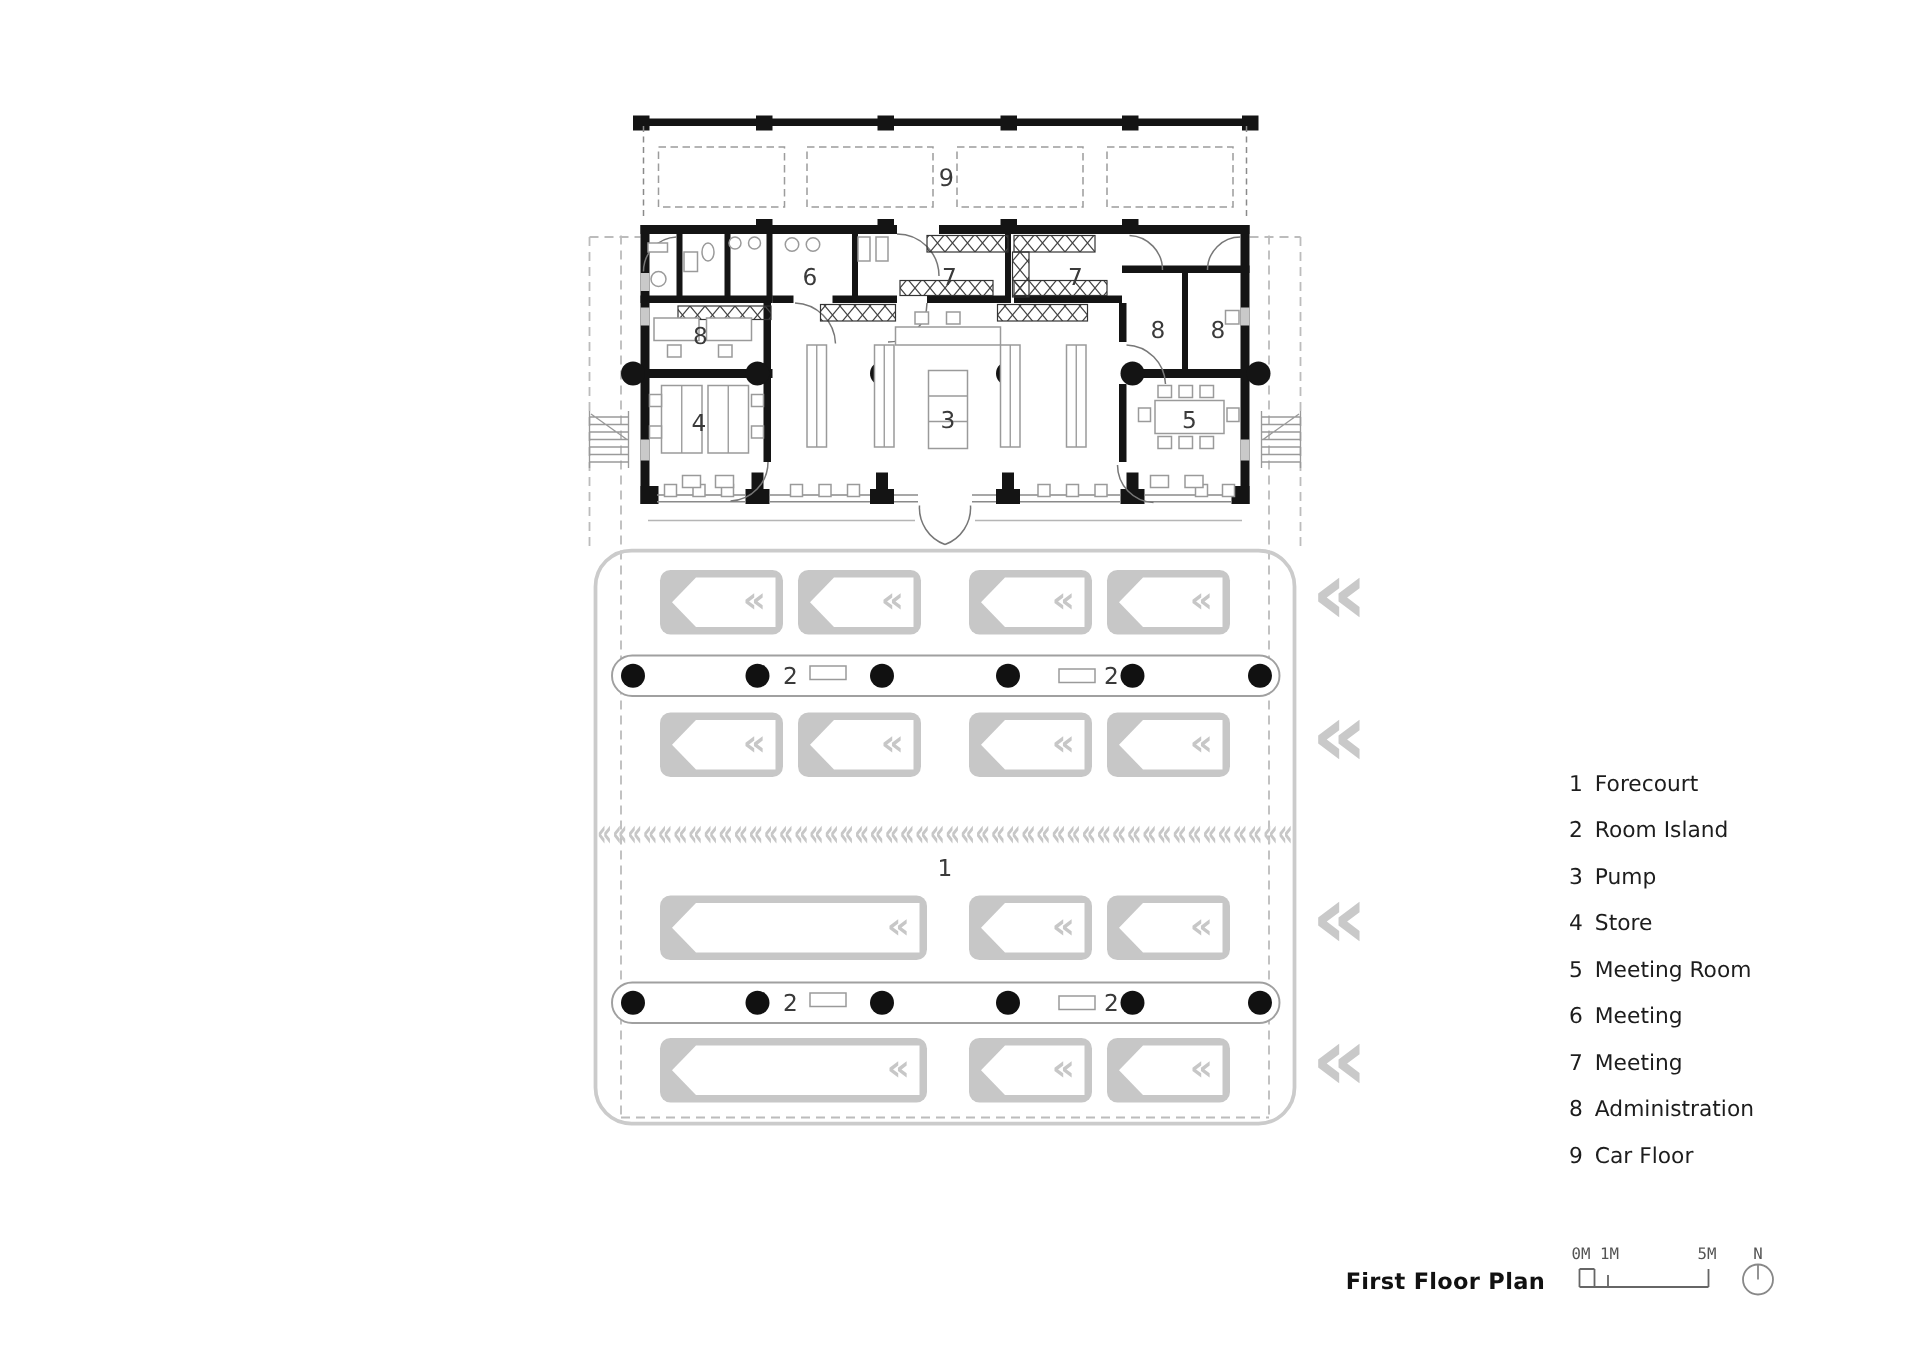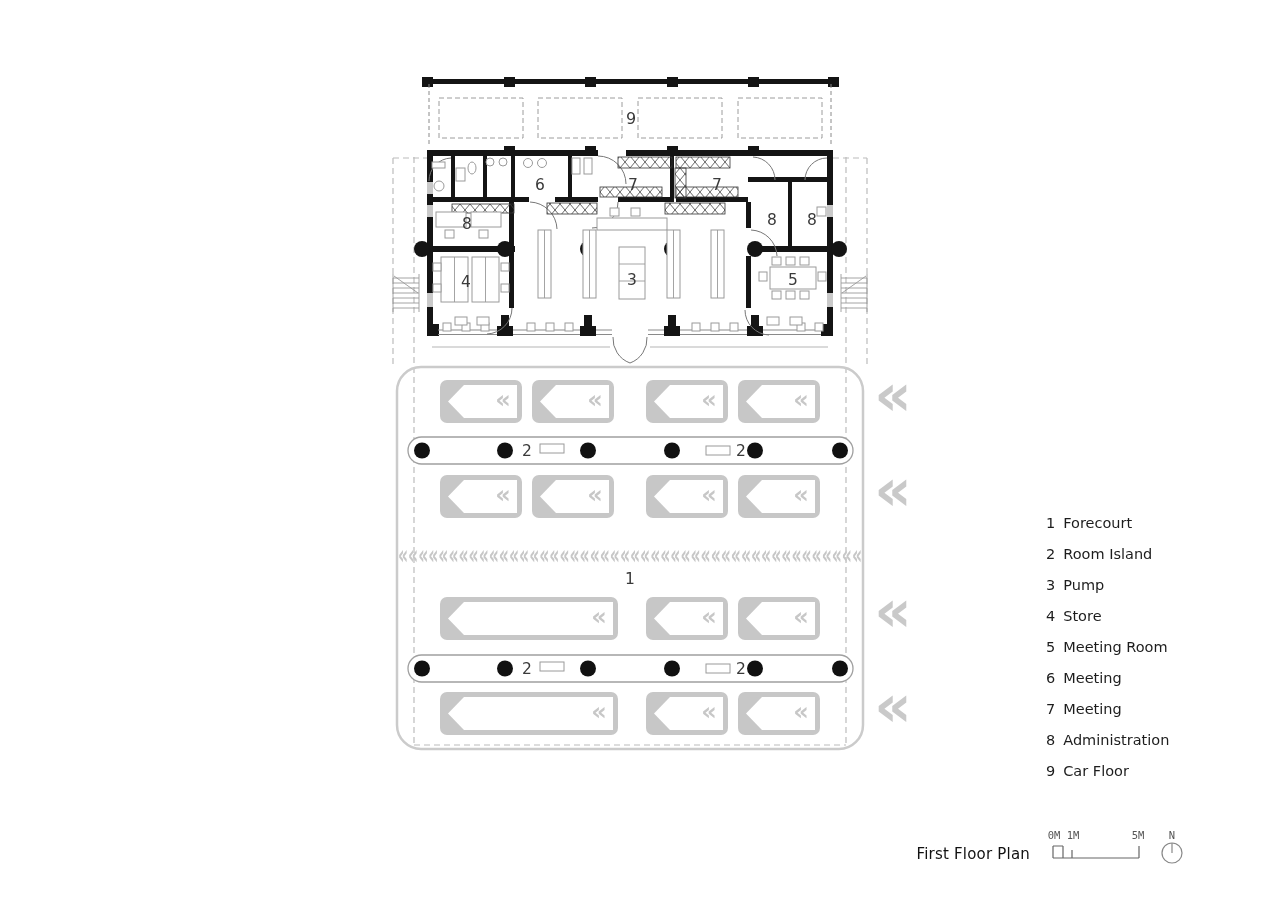--- a/index.html
+++ b/index.html
@@ -25,21 +25,21 @@
   .stall-ar{font:bold 24px "DejaVu Sans",sans-serif;fill:#c7c7c7;text-anchor:middle;}
   .flowrow{font:bold 26px "DejaVu Sans",sans-serif;fill:#c7c7c7;}
   .bigar{font:bold 58px "DejaVu Sans",sans-serif;fill:#c9c9c9;text-anchor:middle;}
   .scl{font:10.5px "DejaVu Sans Mono",monospace;fill:#555;text-anchor:middle;}
   .sclbar{stroke:#666;stroke-width:1.2;fill:none;}
   .north{stroke:#888;stroke-width:1.2;fill:none;}
 
   .legend{position:absolute;left:1046px;top:507px;font-size:14.5px;color:#1d1d1d;}
   .legend-row{height:31px;display:flex;align-items:center;gap:8px;}
   .titleblock{position:absolute;left:830px;top:845px;width:200px;text-align:right;
-              font-weight:normal;font-size:15px;color:#111;letter-spacing:0.2px;}
+              font-weight:bold;font-size:15px;color:#111;letter-spacing:0.2px;}
 </style>
 </head>
 <body>
 
 <div id="stage">
 
 <svg id="plan-svg" width="1280" height="904" viewBox="0 0 1280 904">
   <defs>
     <pattern id="xh" width="10" height="12" patternUnits="userSpaceOnUse">
       <path d="M0,0 L10,12 M10,0 L0,12" stroke="#444" stroke-width="0.8" fill="none"></path>

